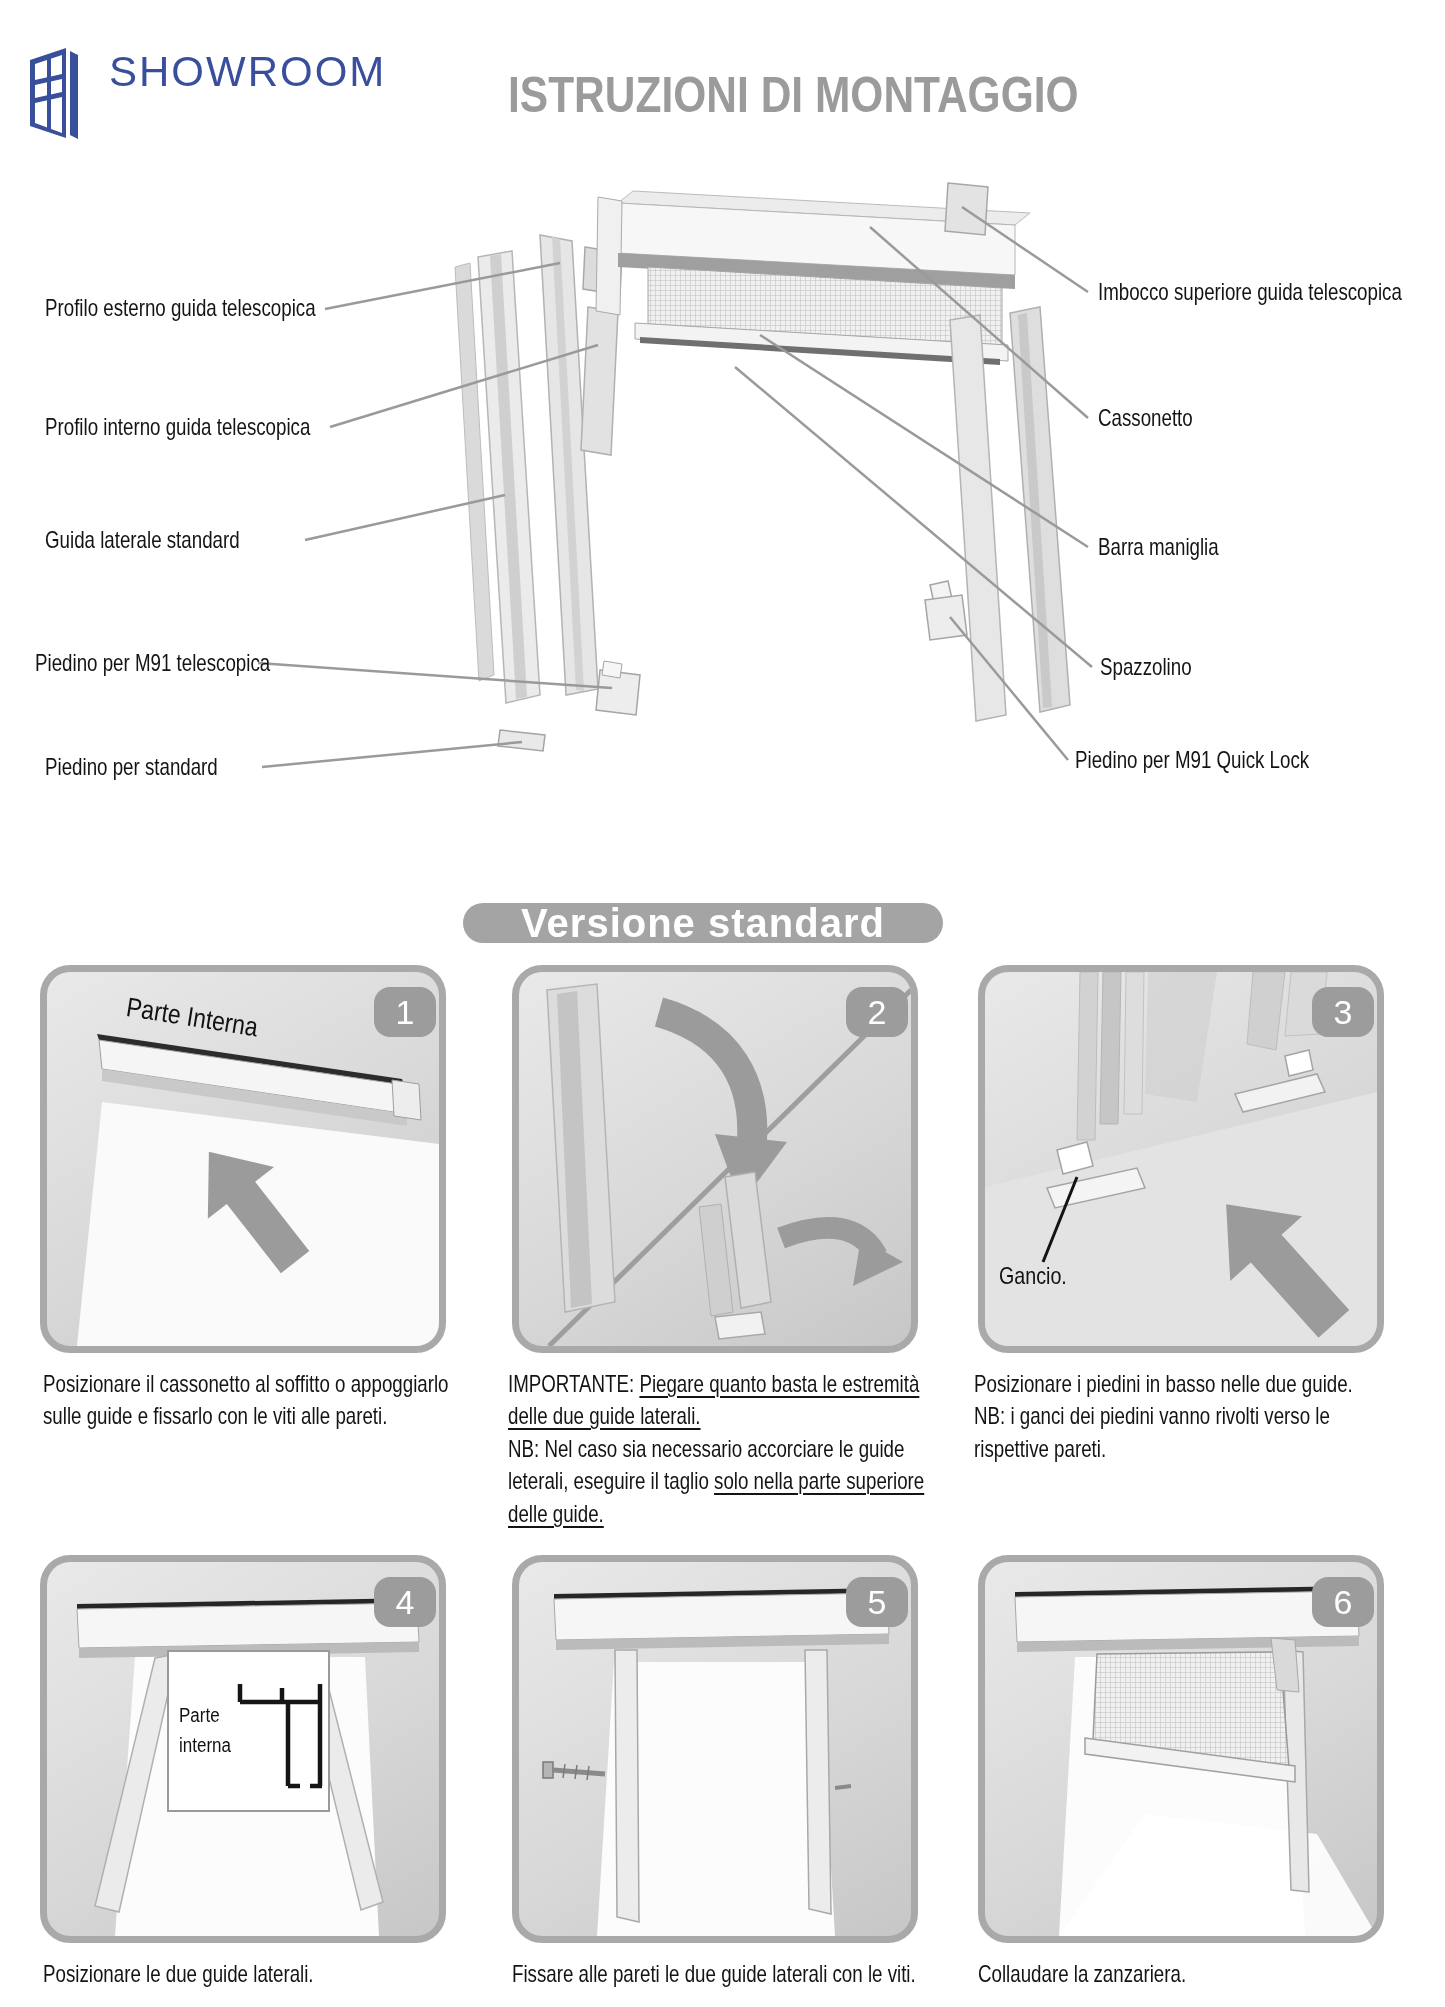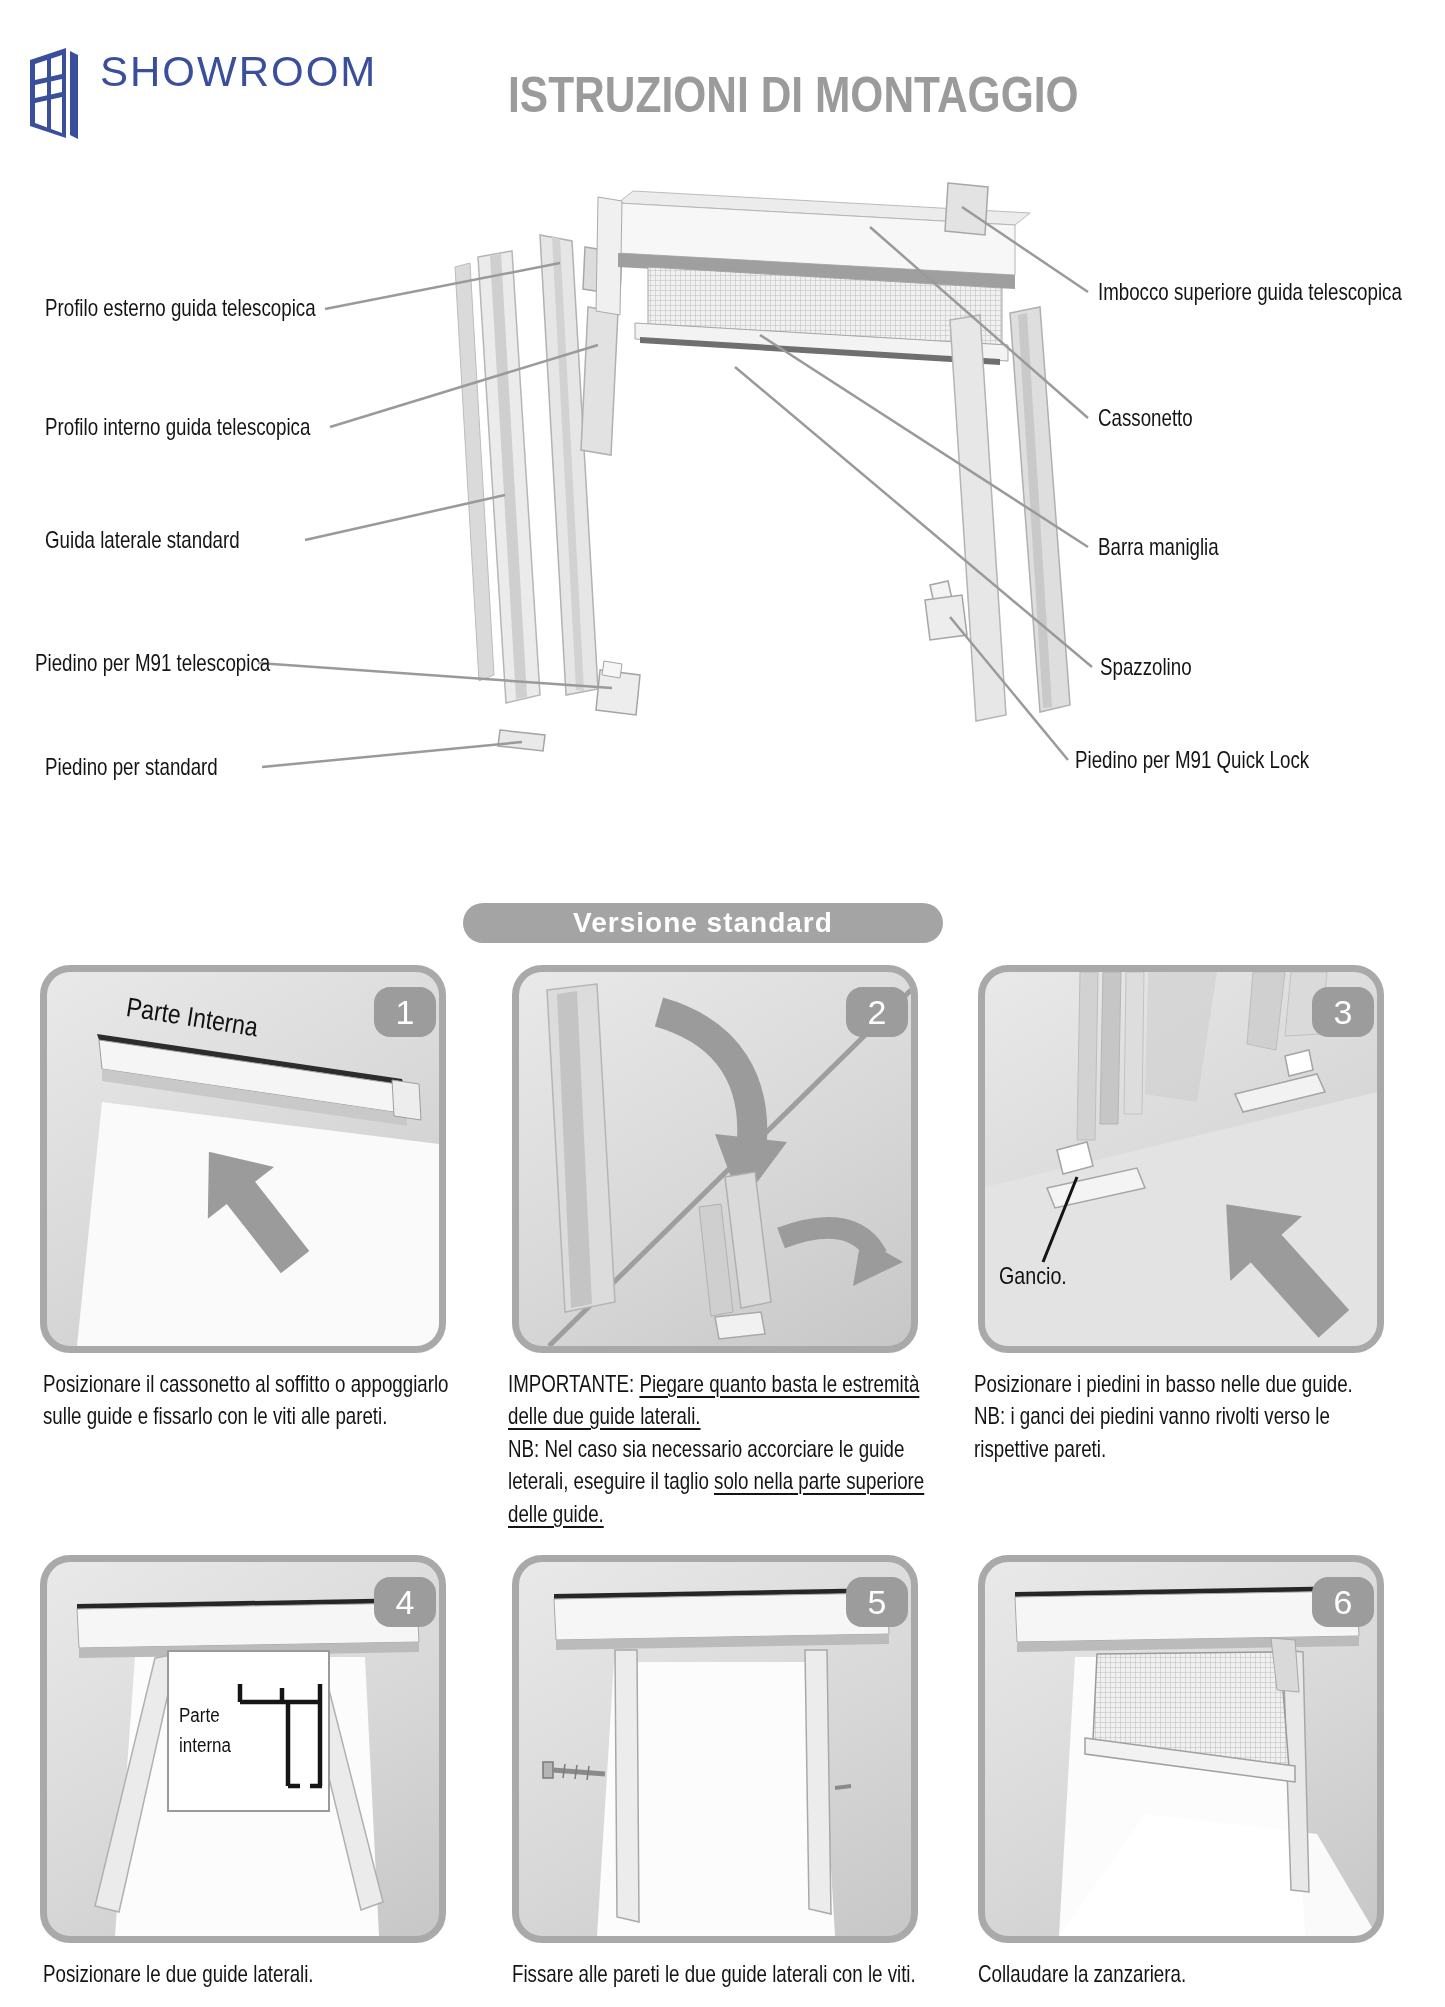--- a/index.html
+++ b/index.html
@@ -10,21 +10,21 @@
   
   .logo-top{font-size:42px;font-weight:300;letter-spacing:2px;color:#3a4f9c;}
   .logo-bottom{font-size:51px;font-weight:700;letter-spacing:4px;color:#3a4f9c;}
   .page-title{font-size:50px;font-weight:700;color:#9b9b9b;transform:scaleX(0.85);transform-origin:0 0;white-space:nowrap;}
 
   
   .part-label{font-size:24px;color:#141414;transform:scaleX(0.78);transform-origin:0 0;white-space:nowrap;}
 
   
   .banner{left:463px;top:903px;width:480px;height:40px;border-radius:20px;background:#a4a4a4;
-          color:#ffffff;font-size:28px;font-weight:700;letter-spacing:1px;text-align:center;line-height:40px;}
+          color:#ffffff;font-size:40px;font-weight:700;letter-spacing:1px;text-align:center;line-height:40px;}
 
   
   .panel{position:absolute;width:406px;height:388px;box-sizing:border-box;border:7px solid #a9a9a9;
          border-radius:30px;background:linear-gradient(150deg,#e9e9e9 0%,#d8d8d8 55%,#c7c7c7 100%);overflow:hidden;}
   .panel svg.ill{position:absolute;left:0;top:0;width:392px;height:374px;}
   .badge{position:absolute;top:15px;right:3px;width:62px;height:50px;border-radius:16px;background:#9c9c9c;
          color:#ffffff;font-size:34px;text-align:center;line-height:50px;}
   .overlay-parte{position:absolute;left:82px;top:20px;font-size:27px;color:#111;transform:rotate(9deg) scaleX(0.85);
                  transform-origin:0 0;white-space:nowrap;}
   .overlay-gancio{position:absolute;left:14px;top:290px;font-size:24px;color:#111;transform:scaleX(0.82);
@@ -55,21 +55,21 @@
   <div class="abs" style="left:28px;top:46px;width:56px;height:94px;">
     <svg width="56" height="94" viewBox="0 0 56 94">
       <polygon points="2,14 38,2 38,92 2,80" fill="#3a4f9c"></polygon>
       <polygon points="7,18 34,9 34,46 7,52" fill="#ffffff"></polygon>
       <polygon points="7,57 34,51 34,87 7,77" fill="#ffffff"></polygon>
       <polygon points="19,12 23,11 23,84 19,82" fill="#3a4f9c"></polygon>
       <polygon points="7,34 34,28 34,33 7,39" fill="#3a4f9c"></polygon>
       <polygon points="42,5 50,9 50,93 42,89" fill="#3a4f9c"></polygon>
     </svg>
   </div>
-  <div class="abs logo-top" style="left:100px;top:48px;">SHOWROOM</div>
+  <div class="abs logo-top" style="left:109px;top:48px;">SHOWROOM</div>
   <div class="abs page-title" style="left:508px;top:66px;">ISTRUZIONI DI MONTAGGIO</div>
 
   <svg class="abs" style="left:0;top:155px;" width="1445" height="725" viewBox="0 0 1445 725">
 
     <g>
       <polygon points="455,112 470,108 494,520 479,526" fill="#dadada" stroke="#bcbcbc" stroke-width="1"></polygon>
       <polygon points="478,102 512,96 540,540 506,548" fill="#ebebeb" stroke="#b6b6b6" stroke-width="1.5"></polygon>
       <polygon points="490,101 501,99 527,542 516,544" fill="#cfcfcf"></polygon>
     </g>
 

